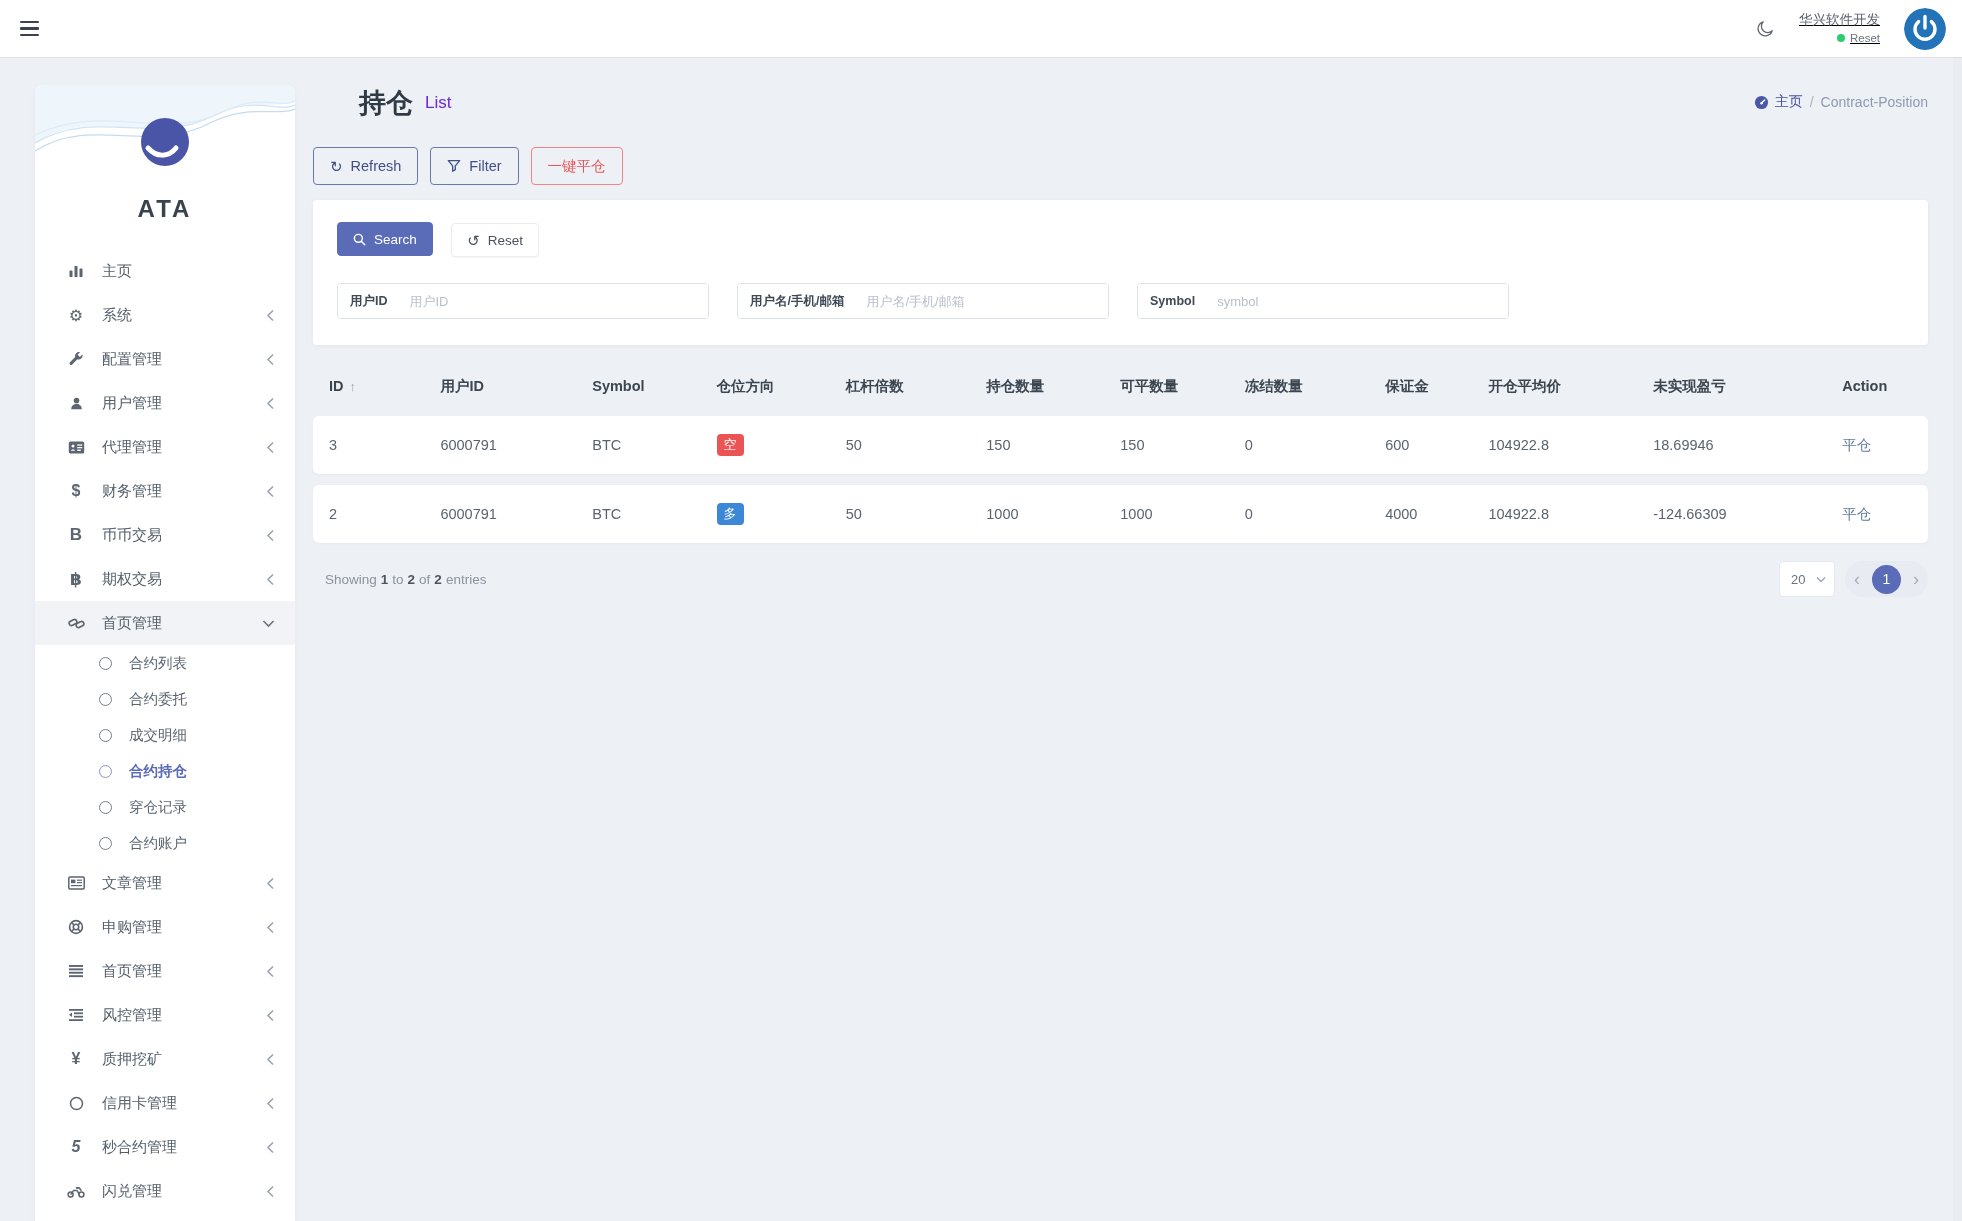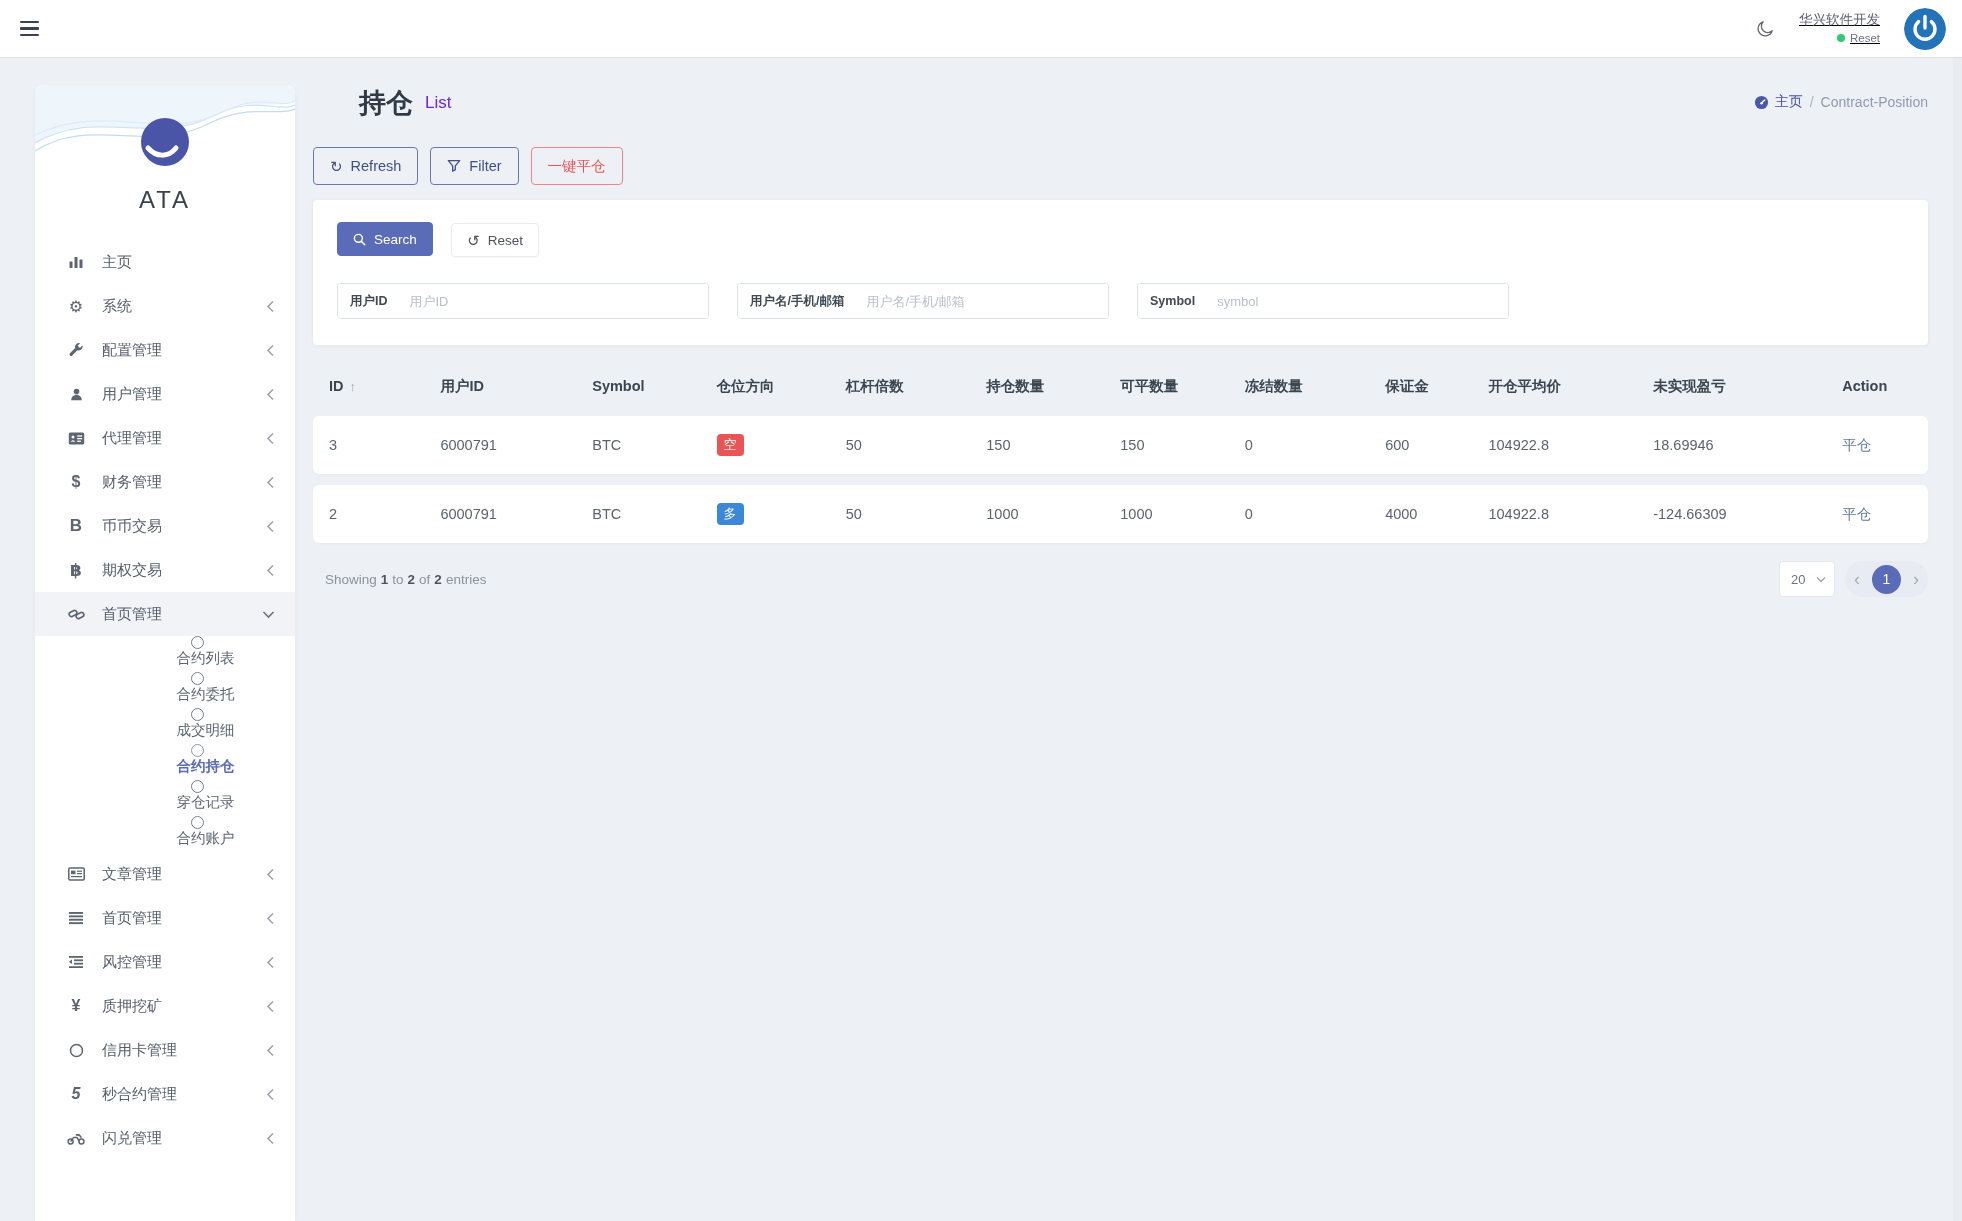--- a/index.html
+++ b/index.html
@@ -20,29 +20,29 @@
   .online-row { display:flex; align-items:center; justify-content:flex-end; gap:5px; margin-top:2px; }
   .online-dot { width:8px; height:8px; border-radius:50%; background:#2ecc71; display:inline-block; }
   .online-txt { font-size:11.5px; color:#6e747f; }
   .avatar { width:42px; height:42px; border-radius:50%; overflow:hidden; cursor:pointer; flex:0 0 auto; }
 
   
   .sidebar { position:absolute; left:35px; top:85px; width:260px; height:1136px; background:#ffffff;
              border-radius:8px 8px 0 0; box-shadow:0 2px 6px rgba(31,45,61,.04); overflow:hidden; }
   .wave { position:absolute; top:0; left:0; width:260px; height:72px; }
   .logo-wrap { position:relative; margin-top:32px; display:flex; flex-direction:column; align-items:center; }
-  .logo-text { margin-top:19px; font-size:24px; font-weight:400; letter-spacing:3px; color:#39434e; }
+  .logo-text { margin-top:28px; font-size:24px; font-weight:700; letter-spacing:3px; color:#39434e; }
   .nav-list { margin-top:26px; }
   .mi { height:44px; display:flex; align-items:center; padding:0 20px 0 30px; cursor:pointer; color:#545f6a; }
   .mi.expanded-bg { background:#f1f3f6; }
   .mi-ic { width:22px; display:flex; justify-content:center; align-items:center; color:#5d6670; flex:0 0 auto; }
   .mi-ic.txt { font-size:16px; font-weight:600; color:#5d6670; }
   .mi-lb { margin-left:15px; font-size:15px; flex:1; }
   .chev { flex:0 0 auto; display:flex; align-items:center; }
-  .smi { height:36px; display:flex; align-items:center; padding-left:64px; cursor:pointer; color:#5a6570;flex-direction:column; }
+  .smi { height:36px; display:flex; align-items:center; padding-left:64px; cursor:pointer; color:#5a6570; }
   .bullet { width:13px; height:13px; border:1.6px solid #767f88; border-radius:50%; flex:0 0 auto; }
   .smi-lb { margin-left:17px; font-size:14.5px; }
   .smi.active { color:#5a6bb8; }
   .smi.active .bullet { border-color:#8a94c9; }
   .smi.active .smi-lb { font-weight:600; }
 
   
   .content { position:absolute; left:313px; top:85px; width:1615px; }
   .page-head { display:flex; align-items:flex-start; }
   .title-row { display:flex; align-items:center;margin-left:46px; }
@@ -315,20 +315,35 @@
             </svg>
         </span>
         <span class="mi-lb">文章管理</span>
         <span class="chev">
           <svg width="9" height="13" viewBox="0 0 9 13">
               <path d="M7 1.5 L2 6.5 L7 11.5" fill="none" stroke="#9aa3ad" stroke-width="1.6"></path>
             </svg>
         </span>
       </div>
 
+      <div class="mi">
+        <span class="mi-ic">
+          <svg width="16" height="16" viewBox="0 0 16 16" fill="none" stroke="#5d6670" stroke-width="1.6">
+              <circle cx="8" cy="8" r="6.4"></circle>
+              <circle cx="8" cy="8" r="2.7"></circle>
+              <path d="M3.6 3.6l2.2 2.2M12.4 3.6l-2.2 2.2M3.6 12.4l2.2-2.2M12.4 12.4l-2.2-2.2"></path>
+            </svg>
+        </span>
+        <span class="mi-lb">申购管理</span>
+        <span class="chev">
+          <svg width="9" height="13" viewBox="0 0 9 13">
+              <path d="M7 1.5 L2 6.5 L7 11.5" fill="none" stroke="#9aa3ad" stroke-width="1.6"></path>
+            </svg>
+        </span>
+      </div>
 
       <div class="mi">
         <span class="mi-ic">
           <svg width="16" height="14" viewBox="0 0 16 14" fill="#5d6670">
               <rect x="1" y="1" width="14" height="1.9"></rect>
               <rect x="1" y="4.4" width="14" height="1.9"></rect>
               <rect x="1" y="7.8" width="14" height="1.9"></rect>
               <rect x="1" y="11.2" width="14" height="1.9"></rect>
             </svg>
         </span>

